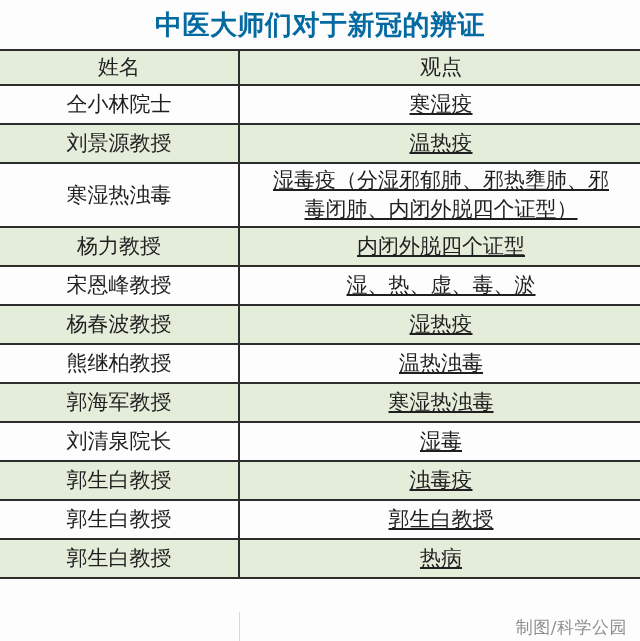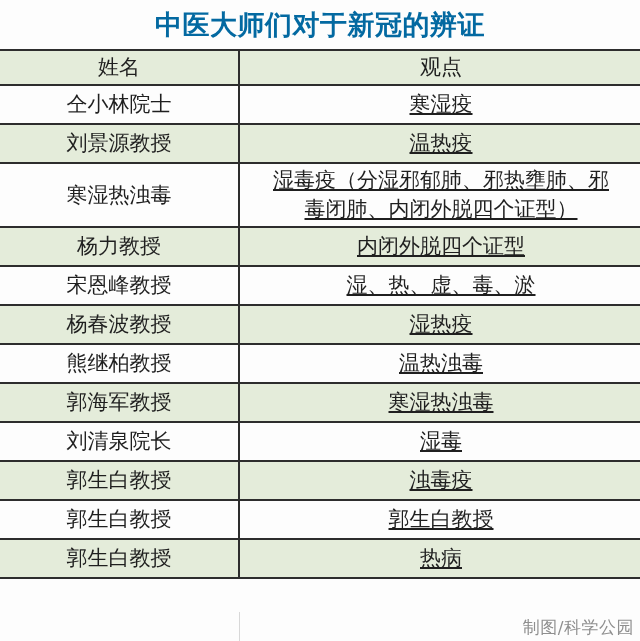--- a/index.html
+++ b/index.html
@@ -44,21 +44,21 @@
   }
   table.tcm th{height:34px;background:var(--shade);}
   table.tcm td{height:39px;background:#fdfdfd;margin-left:24px;}
   tr.shaded td{background:var(--shade);}
   col.c-name{width:240px;}
   col.c-view{width:404px;}
   td .view-wrap{display:inline-block;max-width:346px;text-decoration:underline;}
   .credit{
     position:absolute;
     top:616px;
-    right:6px;
+    right:13px;
     font-size:17px;
     color:var(--credit);
     letter-spacing:0.5px;
   }
   .divider-ext{
     position:absolute;
     left:239px;
     top:612px;
     width:1px;
     height:29px;

